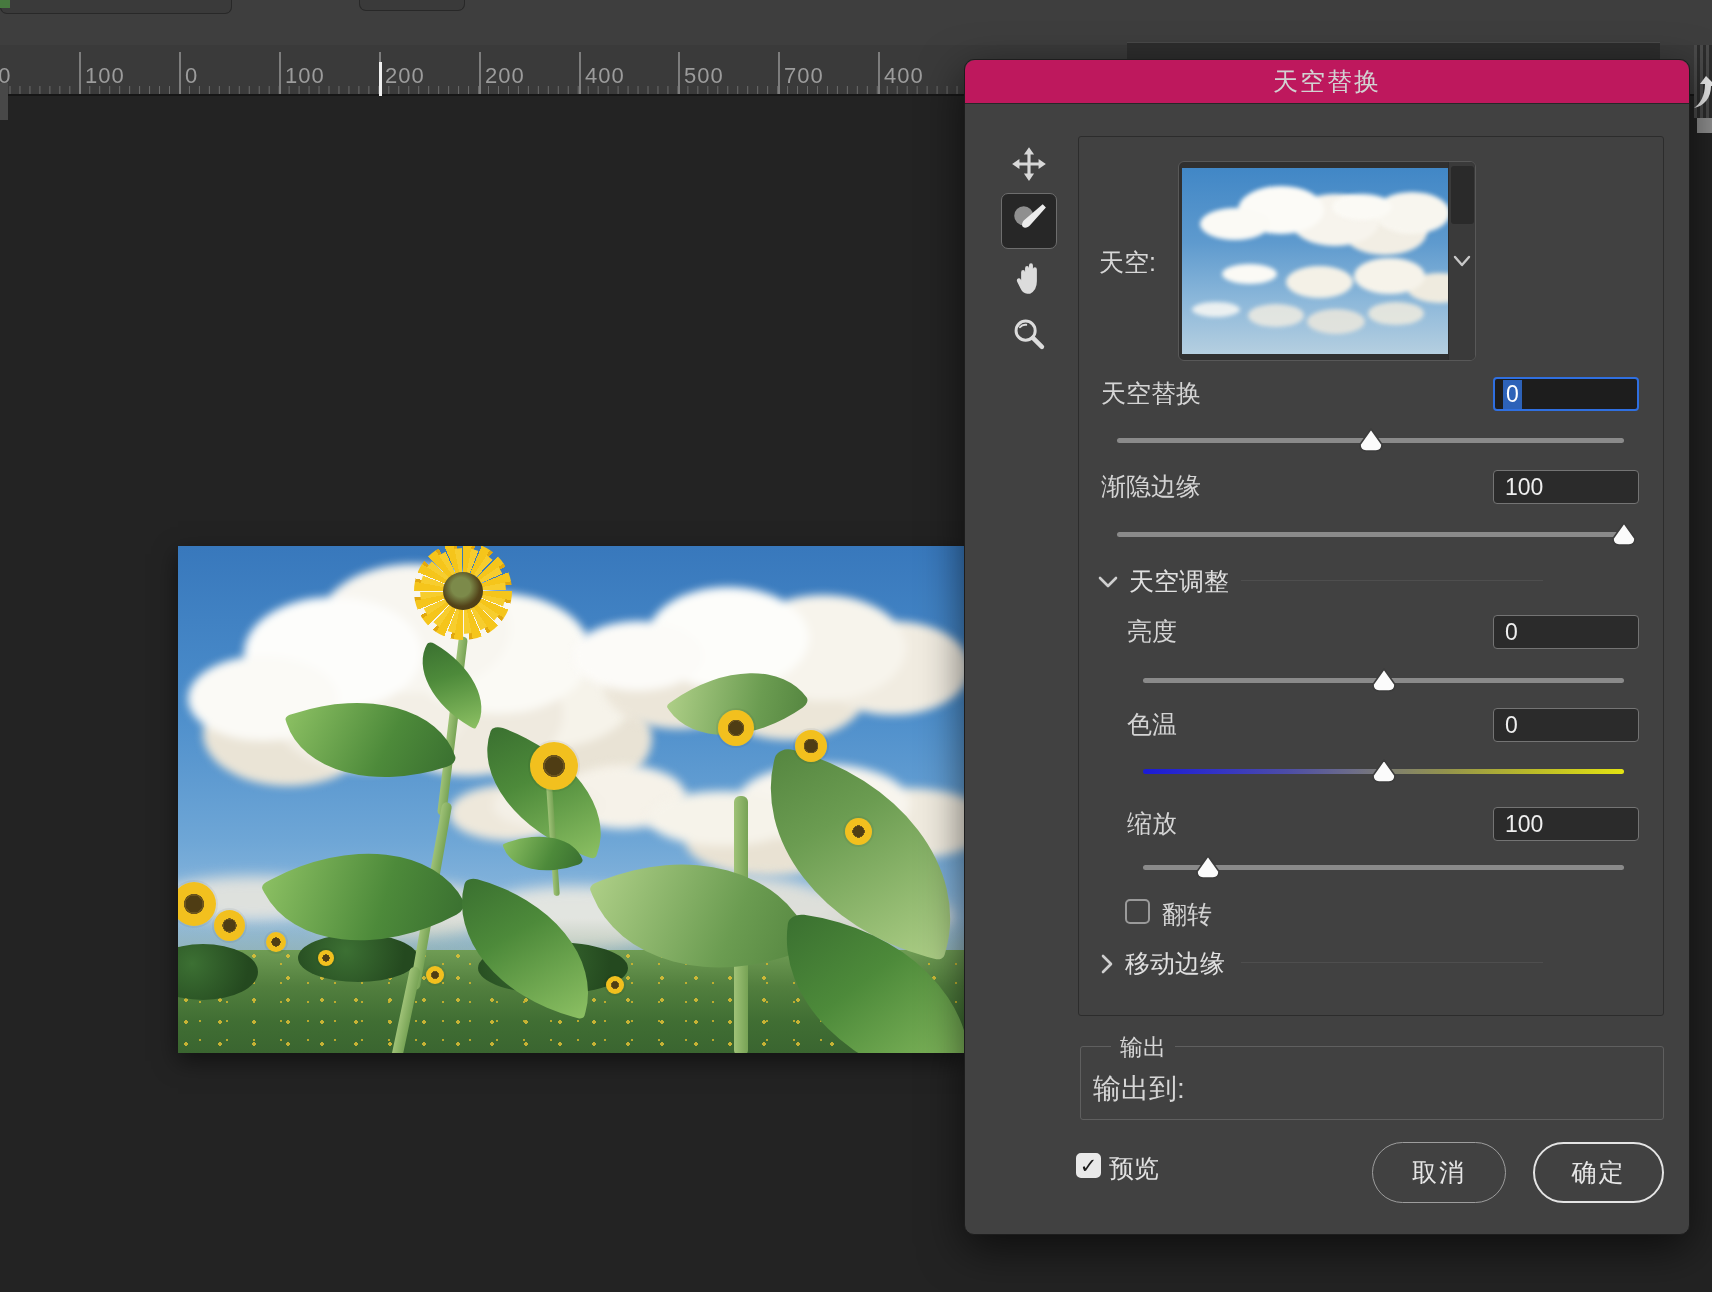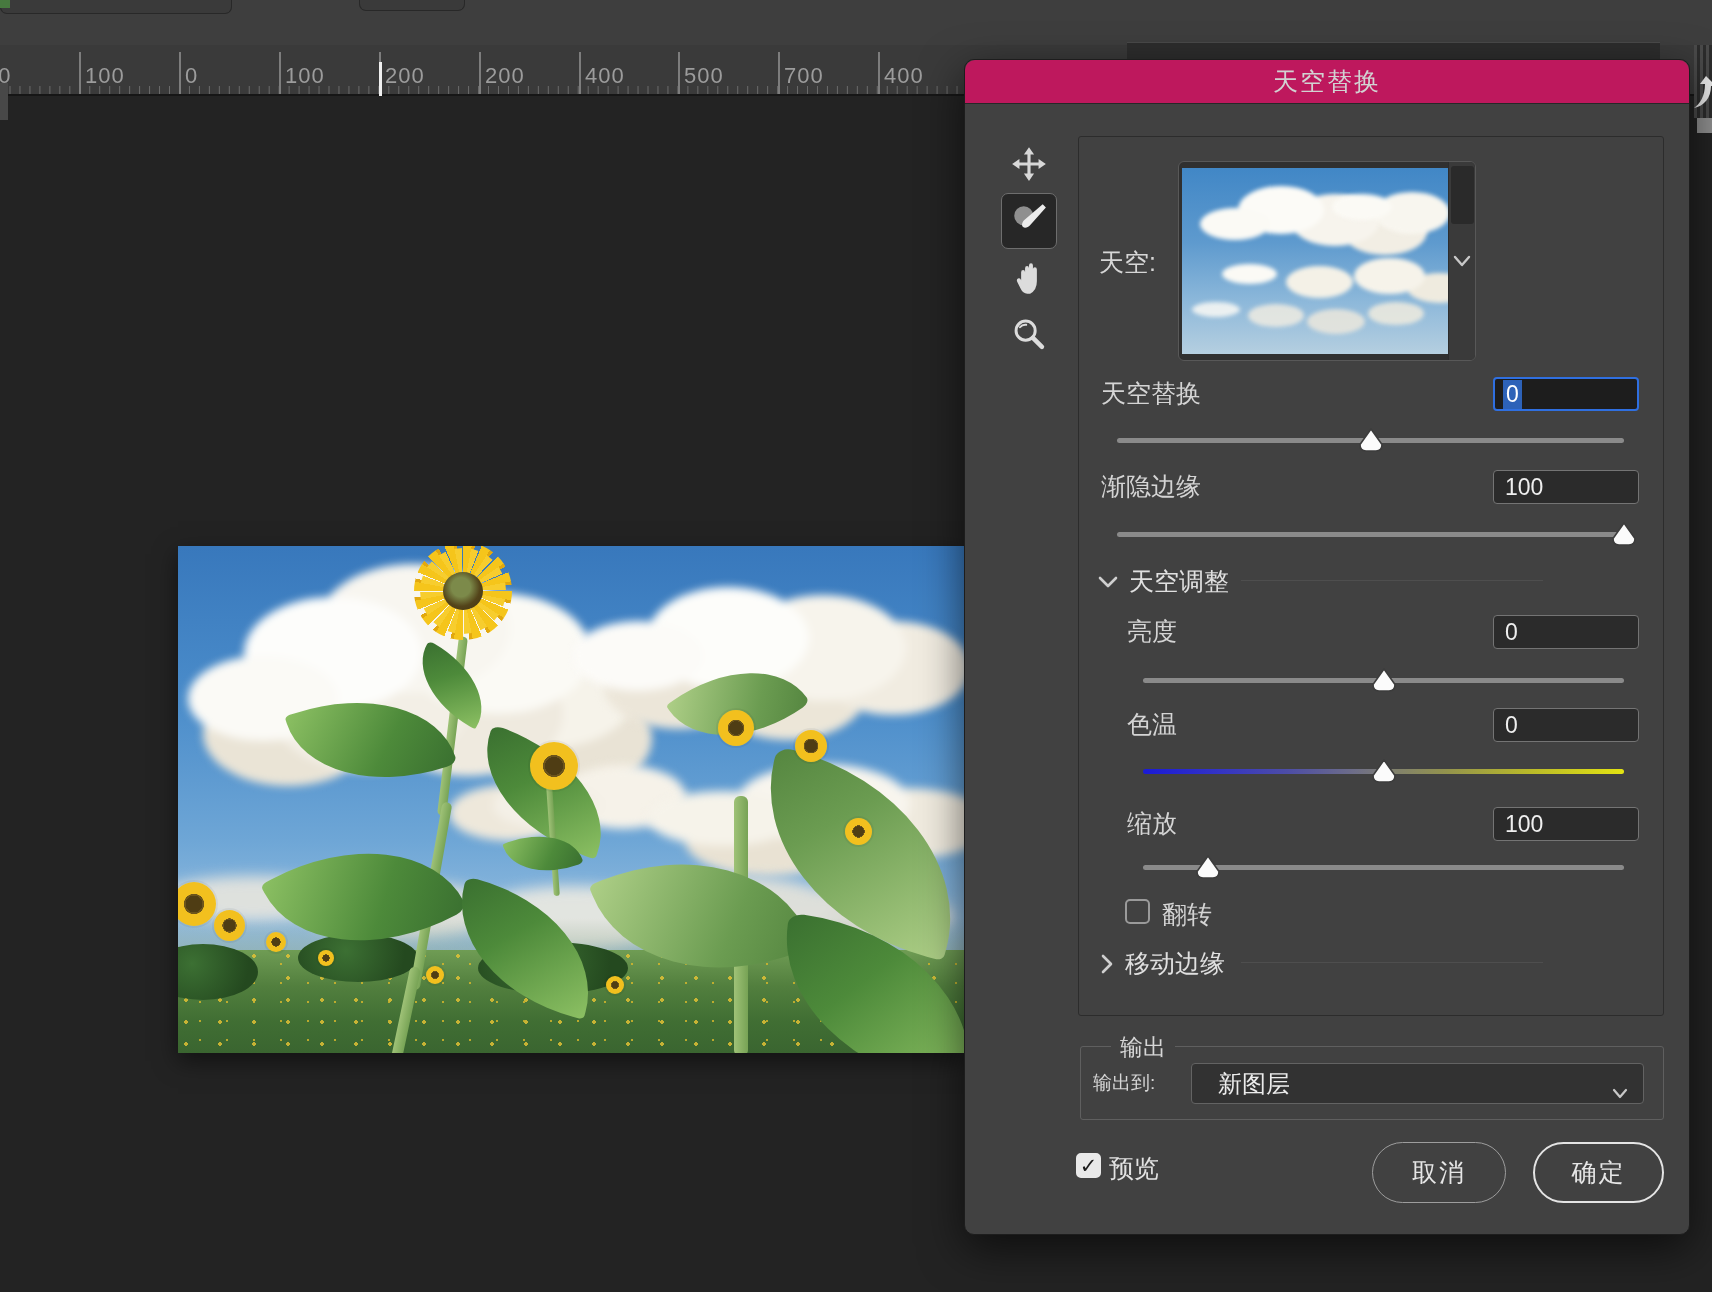--- a/index.html
+++ b/index.html
@@ -98,21 +98,21 @@
   .sec-head .chev{margin-right:10px;display:flex;}
   .sec-head .txt{font-size:25px;color:#e0e0e0;font-family:Liberation Serif, serif;}
   .sec-line{position:absolute;height:1px;background:#5a5a5a;opacity:.55;}
 
   .checkbox{position:absolute;width:25px;height:25px;border:2px solid #9a9a9a;border-radius:5px;background:transparent;}
   .checkbox.checked{background:#e9e9e9;border-color:#e9e9e9;color:#1c1c1c;font-size:21px;font-weight:bold;
     display:flex;align-items:center;justify-content:center;}
 
   .fieldset{position:absolute;left:115px;top:986px;width:584px;height:74px;border:1px solid #5f5f5f;border-radius:3px;}
   .fieldset .legend{position:absolute;left:30px;top:-15px;background:#414141;padding:0 9px;font-size:23px;color:#d6d6d6;}
-  .out-label{position:absolute;left:128px;top:1010px;font-size:19px;color:#d6d6d6;}
+  .out-label{position:absolute;left:128px;top:1010px;font-size:28px;color:#d6d6d6;}
   .dropdown{position:absolute;left:226px;top:1003px;width:453px;height:41px;background:#323232;border:1px solid #636363;border-radius:4px;
     display:flex;align-items:center;padding-left:26px;color:#ececec;font-size:24px;}
   .dropdown .dchev{position:absolute;right:14px;top:14px;}
 
   .btn{position:absolute;top:1082px;height:61px;border-radius:31px;background:transparent;display:flex;align-items:center;justify-content:center;
     color:#e6e6e6;font-size:25px;letter-spacing:2px;}
   .btn.cancel{left:407px;width:134px;border:1.5px solid #9d9d9d;}
   .btn.ok{left:568px;width:131px;border:2.5px solid #e4e4e4;}
   .preview-label{position:absolute;left:144px;top:1092px;font-size:25px;color:#e2e2e2;}
 </style>
@@ -344,28 +344,20 @@
           </svg>
       </span>
       <span class="txt">移动边缘</span>
     </div>
     <div class="sec-line" style="left:276px;top:902px;width:302px"></div>
 
     <div class="fieldset">
       <span class="legend">输出</span>
     </div>
     <div class="out-label">输出到:</div>
-    <div class="dropdown">
-      <span>新图层</span>
-      <span class="dchev">
-        <svg width="18" height="13" viewBox="0 0 18 13">
-            <polyline points="3,3 9,10 15,3" fill="none" stroke="#c8c8c8" stroke-width="2.2" stroke-linecap="round" stroke-linejoin="round"></polyline>
-          </svg>
-      </span>
-    </div>
 
     <div class="checkbox checked" style="left:111px;top:1093px">✓</div>
     <div class="preview-label">预览</div>
     <div class="btn cancel">取消</div>
     <div class="btn ok">确定</div>
   </div>
 
 </div>
 
 </body></html>

